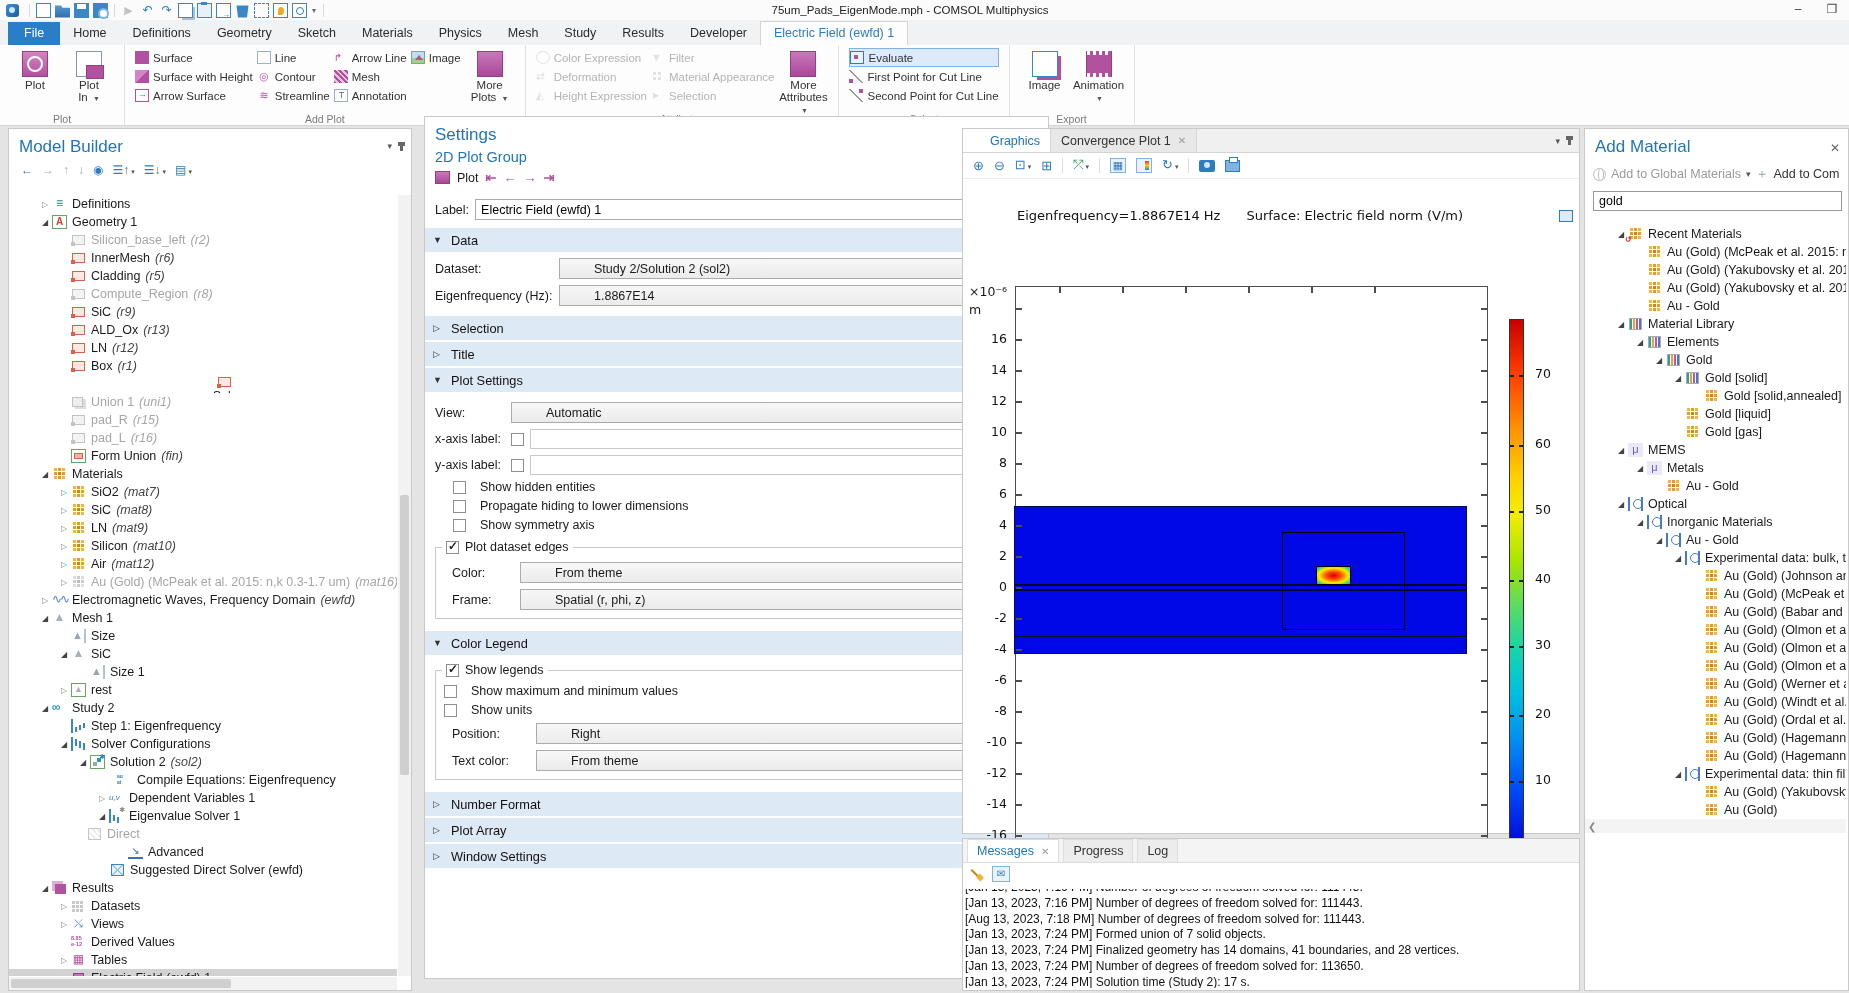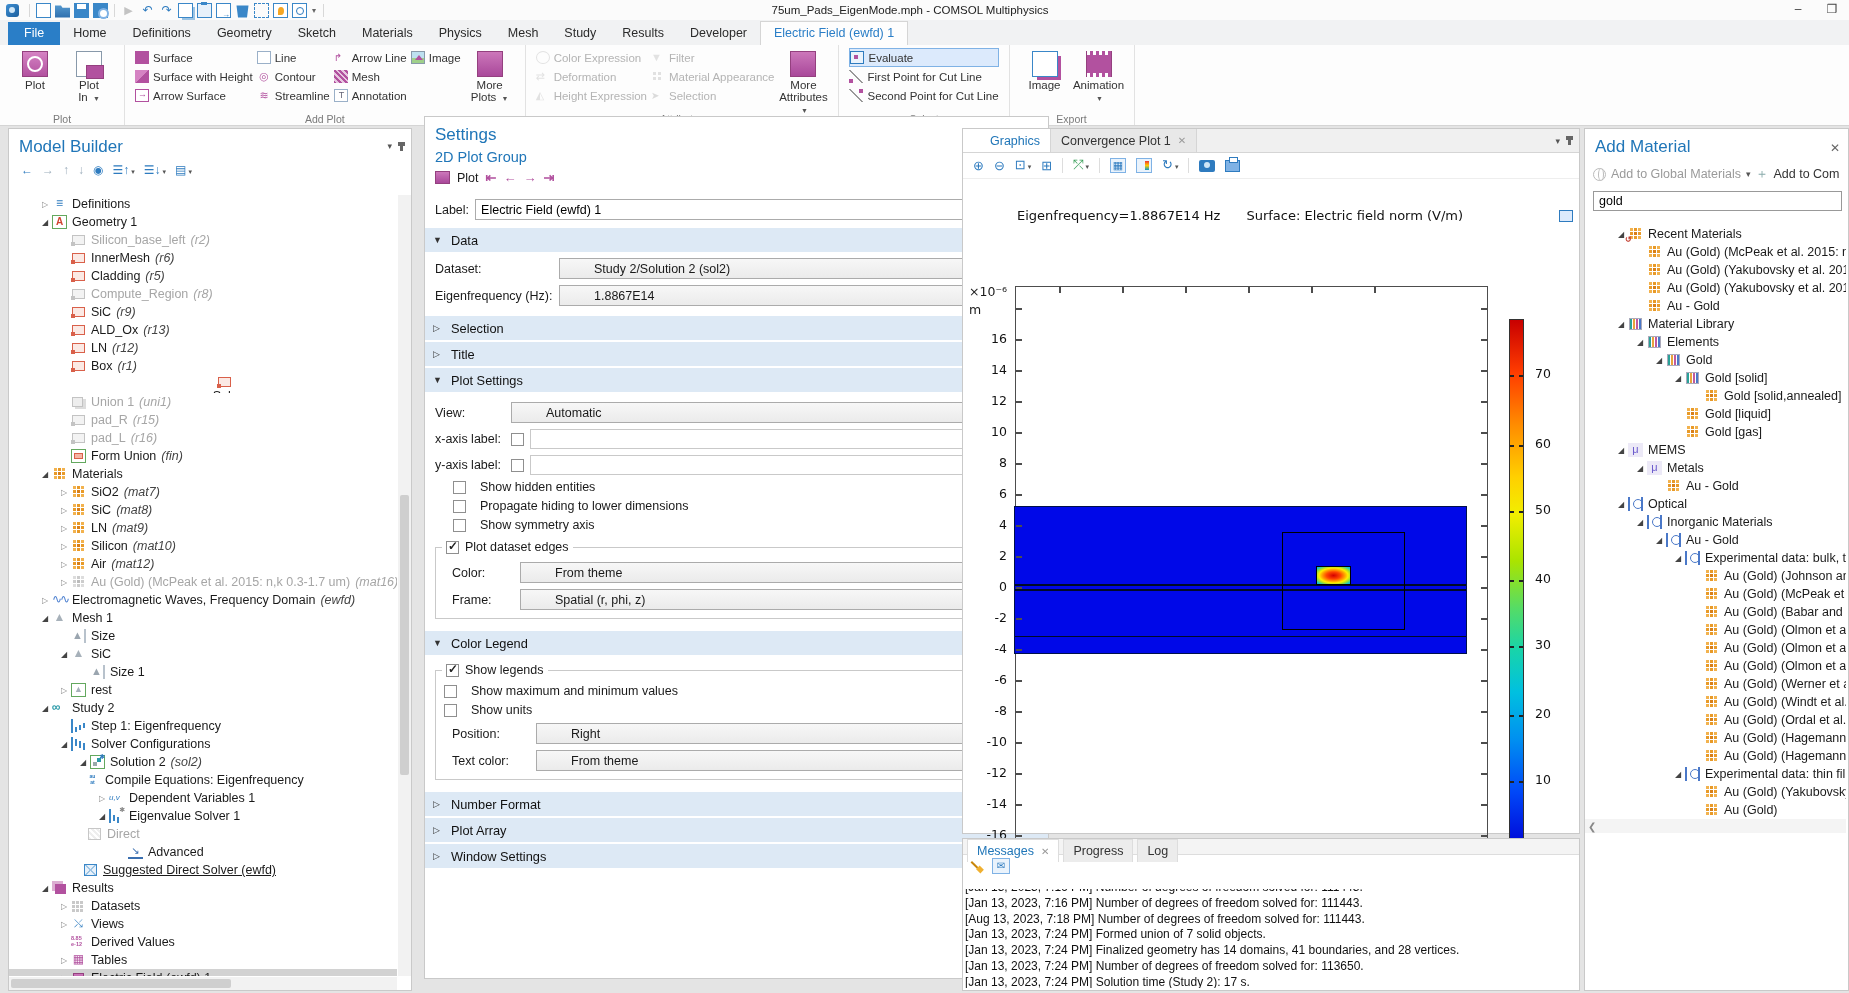--- a/index.html
+++ b/index.html
@@ -218,21 +218,21 @@
   .hline{position:absolute;left:0;right:0;background:#000a28;}
   #inner-rect{position:absolute;left:267px;top:25px;width:123px;height:98px;border:1.5px solid #000;}
   #hotspot{position:absolute;left:301px;top:59px;width:35px;height:19px;border:1px solid #000;background:radial-gradient(ellipse at center,#d40000 0%,#ff4400 30%,#ffaa00 50%,#ffee00 62%,#99dd33 76%,#22ccbb 88%,#00aaee 100%);}
   #colorbar{position:absolute;left:546px;top:139px;width:15px;height:526px;border:1px solid #333;background:linear-gradient(to bottom,#c80000 0%,#ff3c00 10%,#ff8c00 20%,#ffd000 30%,#f2ee00 37%,#aae400 46%,#55dc66 55%,#18d4aa 63%,#00c0e0 71%,#0090f0 80%,#0048f8 90%,#0008d8 100%);}
   .cbtick{position:absolute;width:4px;height:1.5px;background:#222;}
   .cblab{position:absolute;left:572px;font-size:12.5px;color:#111;}
   #plot-corner-icon{width:14px;height:12px;border:1.5px solid #2e7bbf;background:#dceafc;position:absolute;left:596px;top:30px;}
 
   
   #messages-panel{left:962px;top:838px;width:618px;height:153px;}
-  .mtabs{display:flex;height:16px;background:#f4f4f4;border-bottom:1px solid #ddd;align-items:flex-start;}
+  .mtabs{display:flex;height:24px;background:#f4f4f4;border-bottom:1px solid #ddd;align-items:flex-start;}
   .mtab{padding:4px 9px;font-size:12.5px;background:#ececec;border:1px solid #ddd;border-bottom:none;margin-left:4px;display:flex;gap:7px;align-items:center;color:#333;}
   .mtab.active{background:#fff;color:#2076b8;}
   .mtools{display:flex;gap:8px;align-items:center;height:22px;padding-left:8px;}
   .broom{width:13px;height:13px;position:relative;}
   .broom::before{content:"";position:absolute;left:1px;top:1px;width:9px;height:2px;background:#c8860a;transform:rotate(45deg);transform-origin:left top;}
   .broom::after{content:"";position:absolute;left:6px;top:7px;width:6px;height:5px;background:#f0b030;transform:rotate(45deg);}
   .mailbtn{width:18px;height:16px;border:1px solid #7fb2e5;background:#eaf3fc;color:#2e7bbf;font-size:10px;text-align:center;line-height:14px;}
   #msg-lines{position:absolute;left:2px;top:50px;right:2px;bottom:2px;overflow:hidden;font-size:12px;color:#111;}
   .mline{height:15.8px;line-height:15.8px;white-space:nowrap;}
   .mline.clip{margin-top:-9px;}
@@ -686,21 +686,21 @@
         <span class="tlabel">Solver Configurations</span>
       </div>
       <div class="trow" style="height: 18px; padding-left: 67px;">
         <span class="texp open">◢</span>
         <span class="ticon">
           <span class="ic ic-sol"></span>
         </span>
         <span class="tlabel">Solution 2</span>
         <span class="tsuffix">(sol2)</span>
       </div>
-      <div class="trow" style="height: 18px; padding-left: 62px; text-align: center;">
+      <div class="trow" style="height: 18px; padding-left: 94px;">
         <span class="texp"></span>
         <span class="ticon">
           <span class="ic ic-compile">au<br>at</span>
         </span>
         <span class="tlabel">Compile Equations: Eigenfrequency</span>
       </div>
       <div class="trow" style="height: 18px; padding-left: 86px;">
         <span class="texp">▷</span>
         <span class="ticon">
           <span class="ic ic-depvar">u,v</span>
@@ -721,21 +721,21 @@
         </span>
         <span class="tlabel">Direct</span>
       </div>
       <div class="trow" style="height: 18px; padding-left: 105px;">
         <span class="texp"></span>
         <span class="ticon">
           <span class="ic ic-adv">↘</span>
         </span>
         <span class="tlabel">Advanced</span>
       </div>
-      <div class="trow" style="height: 18px; padding-left: 60px; text-decoration: underline;">
+      <div class="trow" style="height: 18px; padding-left: 87px;">
         <span class="texp"></span>
         <span class="ticon">
           <span class="ic ic-sugg"></span>
         </span>
         <span class="tlabel">Suggested Direct Solver (ewfd)</span>
       </div>
       <div class="trow" style="height: 18px; padding-left: 29px;">
         <span class="texp open">◢</span>
         <span class="ticon">
           <span class="ic ic-results"></span>

